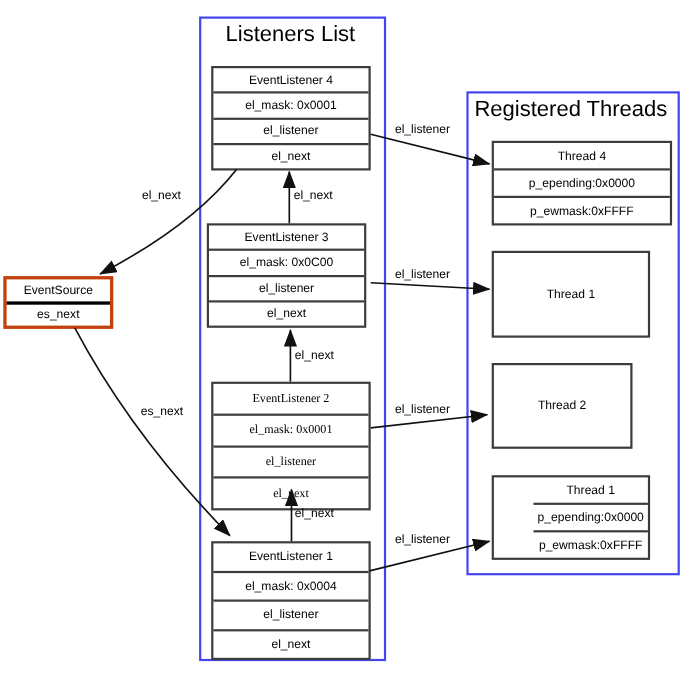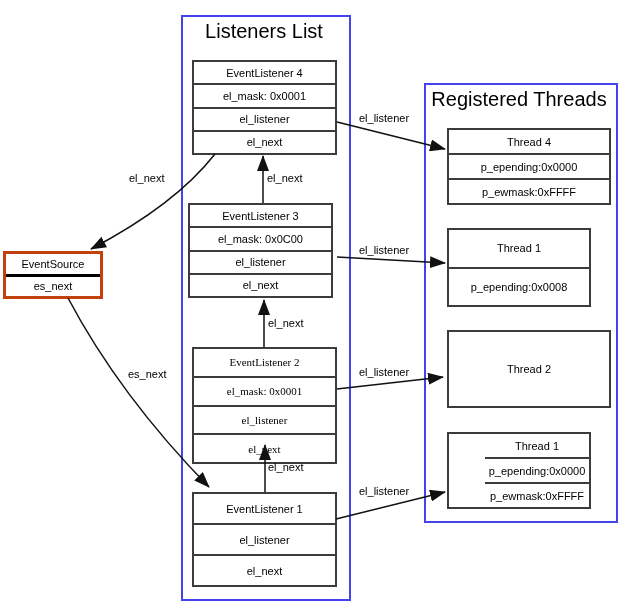--- a/index.html
+++ b/index.html
@@ -103,38 +103,38 @@
     <div class="row">el_next</div>
   </div>
 
   <div class="node" style="left:192px; top:347px; width:145px; height:117px;font-family:Liberation Serif, serif;">
     <div class="row">EventListener 2</div>
     <div class="row">el_mask: 0x0001</div>
     <div class="row">el_listener</div>
     <div class="row">el_next</div>
   </div>
 
-  <div class="node" style="left:192px; top:492px; width:145px; height:95px;">
+  <div class="node" style="left:192px; top:492px; width:145px; height:108px;">
     <div class="row">EventListener 1</div>
+    <div class="row">el_mask: 0x0004</div>
     <div class="row">el_listener</div>
     <div class="row">el_next</div>
   </div>
 
   <div class="node" style="left:447px; top:128px; width:164px; height:77px;">
     <div class="row">Thread 4</div>
     <div class="row">p_epending:0x0000</div>
     <div class="row">p_ewmask:0xFFFF</div>
   </div>
 
   <div class="node" style="left:447px; top:228px; width:144px; height:79px;">
     <div class="row">Thread 1</div>
-    <div class="row">p_epending:0x0008</div>
   </div>
 
-  <div class="node" style="left:447px; top:330px; width:164px; height:78px;">
+  <div class="node" style="left:447px; top:330px; width:128px; height:78px;">
     <div class="row">Thread 2</div>
   </div>
 
   <div class="node" style="left:447px; top:432px; width:144px; height:77px;padding-left:36px;">
     <div class="row">Thread 1</div>
     <div class="row">p_epending:0x0000</div>
     <div class="row">p_ewmask:0xFFFF</div>
   </div>
 
   <div class="node source" style="left:3px; top:251px; width:100px; height:48px;">

